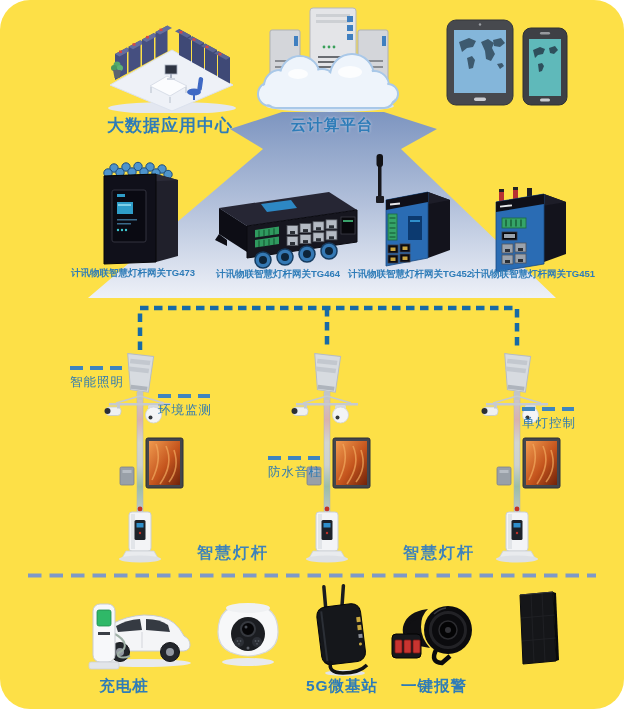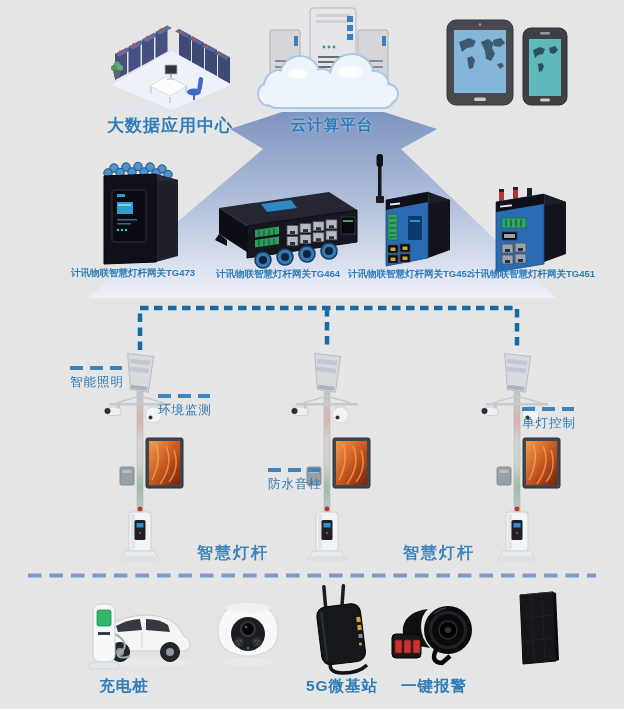--- a/index.html
+++ b/index.html
@@ -1,17 +1,17 @@
 <!DOCTYPE html>
 <html><head>
 <meta charset="utf-8">
 <style>
   html,body{margin:0;padding:0;background:#ffffff;}
-  .canvas{position:relative;width:624px;height:709px;background:#e5e5e5;overflow:hidden;
-          font-family:"Liberation Sans","DejaVu Sans",sans-serif;}
+  .canvas{position:relative;width:624px;height:709px;background:#fde047;overflow:hidden;
+          font-family:"Liberation Sans","DejaVu Sans",sans-serif;border-radius:30px;}
   .abs{position:absolute;}
   .lbl{position:absolute;white-space:nowrap;color:#2e7cb8;font-weight:bold;
        transform:translateX(-50%);text-align:center;}
   .lbl-top{font-size:17px;letter-spacing:1px;}
   .lbl-cloud{font-size:15.5px;letter-spacing:1px;text-shadow:0 0 3px rgba(255,255,255,.55);}
   .lbl-gw{font-size:9.5px;letter-spacing:0;}
   .lbl-bottom{font-size:15.5px;letter-spacing:1px;}
   .lbl-pole{font-size:16px;letter-spacing:2px;color:#3e82ba;}
   .callout{position:absolute;}
   .callout .dash{height:3.5px;width:52px;
@@ -444,21 +444,21 @@
   <div class="lbl lbl-gw" style="left:533px;top:268px">计讯物联智慧灯杆网关TG451</div>
 
   <div class="callout" style="left:70px;top:366px">
     <div class="dash"></div>
     <div class="txt">智能照明</div>
   </div>
   <div class="callout" style="left:158px;top:394px">
     <div class="dash"></div>
     <div class="txt">环境监测</div>
   </div>
-  <div class="callout" style="left:268px;top:468px">
+  <div class="callout" style="left:268px;top:456px">
     <div class="dash"></div>
     <div class="txt">防水音柱</div>
   </div>
   <div class="callout" style="left:522px;top:407px">
     <div class="dash"></div>
     <div class="txt">单灯控制</div>
   </div>
 
   <div class="lbl lbl-pole" style="left:233px;top:543px">智慧灯杆</div>
   <div class="lbl lbl-pole" style="left:439px;top:543px">智慧灯杆</div>

